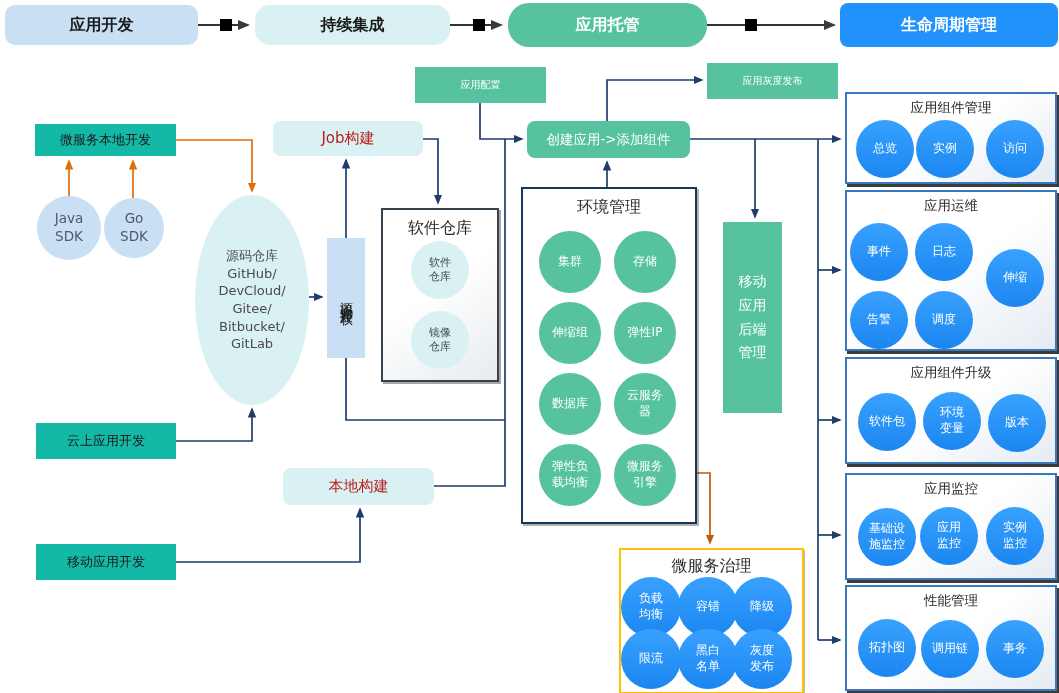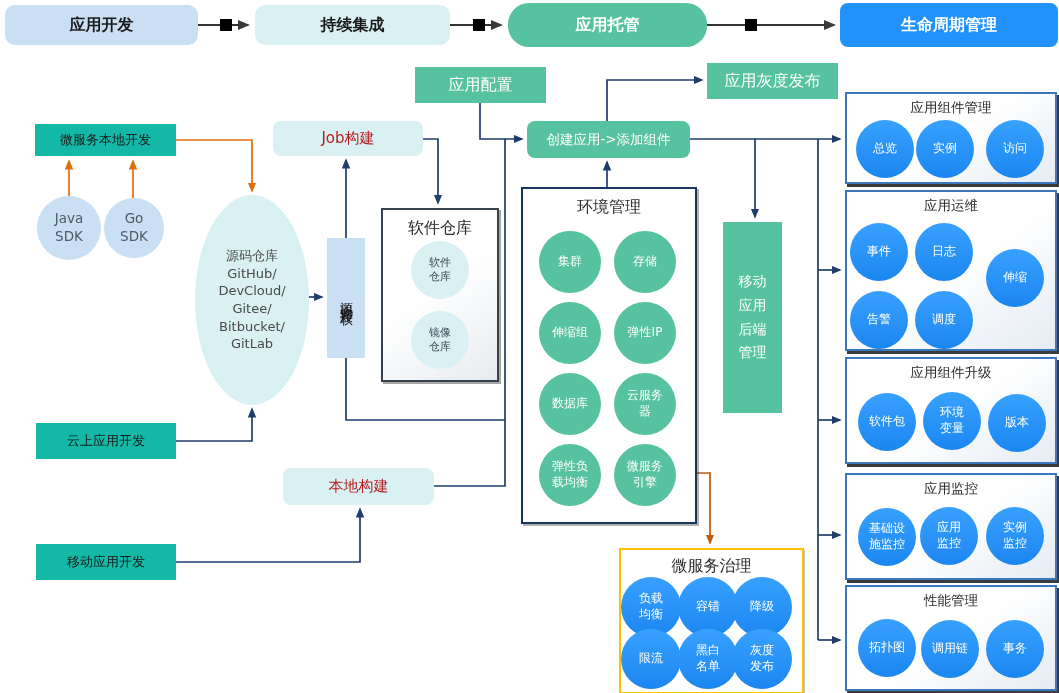--- a/index.html
+++ b/index.html
@@ -3,27 +3,27 @@
 <meta charset="utf-8">
 <style>
   html,body{margin:0;padding:0;background:#fff;}
   #stage{position:relative;width:1059px;height:693px;background:#fff;overflow:hidden;
          font-family:"DejaVu Sans","Liberation Sans",sans-serif;}
   .abs{position:absolute;}
   .flexc{display:flex;align-items:center;justify-content:center;text-align:center;}
   
   .stagebox{height:40px;border-radius:10px;font-size:16px;font-weight:bold;color:#1a1a1a;}
   .stage-dev{left:5px;top:5px;width:193px;background:#C8DFF4;}
-  .stage-ci{left:255px;top:5px;width:195px;background:#D9F1F3;}
+  .stage-ci{left:255px;top:5px;width:195px;background:#D9F1F3;border-radius:15px;}
   .stage-host{left:508px;top:3px;width:199px;height:44px;background:#57C2A0;color:#fff;border-radius:21px;}
   .stage-life{left:840px;top:3px;width:218px;height:44px;border-radius:8px;background:#2191FB;color:#fff;}
   
   .lightbox{background:#14b8a6;color:#1a1a1a;font-size:13px;}
   .cyanbox{background:#D9F1F3;color:#b91c1c;font-size:15px;border-radius:8px;}
-  .greenbox{background:#57C2A0;color:#fff;font-size:16px;}
+  .greenbox{background:#57C2A0;color:#fff;font-size:10px;}
   .pre{white-space:pre-line;line-height:1.35;}
   
   .circ{border-radius:50%;display:flex;align-items:center;justify-content:center;
         text-align:center;white-space:pre-line;line-height:1.3;}
   .c-lblue{background:#C8DFF4;color:#4f5a66;font-size:13.5px;}
   .c-cyan{background:#D9F1F3;color:#3f4a55;font-size:11px;}
   .c-green{background:#57C2A0;color:#fff;font-size:12px;}
   .c-blue{background:linear-gradient(180deg,#38a1ff,#1b86f0);color:#fff;font-size:12px;}
   
   .ellipse{left:195px;top:195px;width:114px;height:210px;border-radius:50%;background:#D9F1F3;

